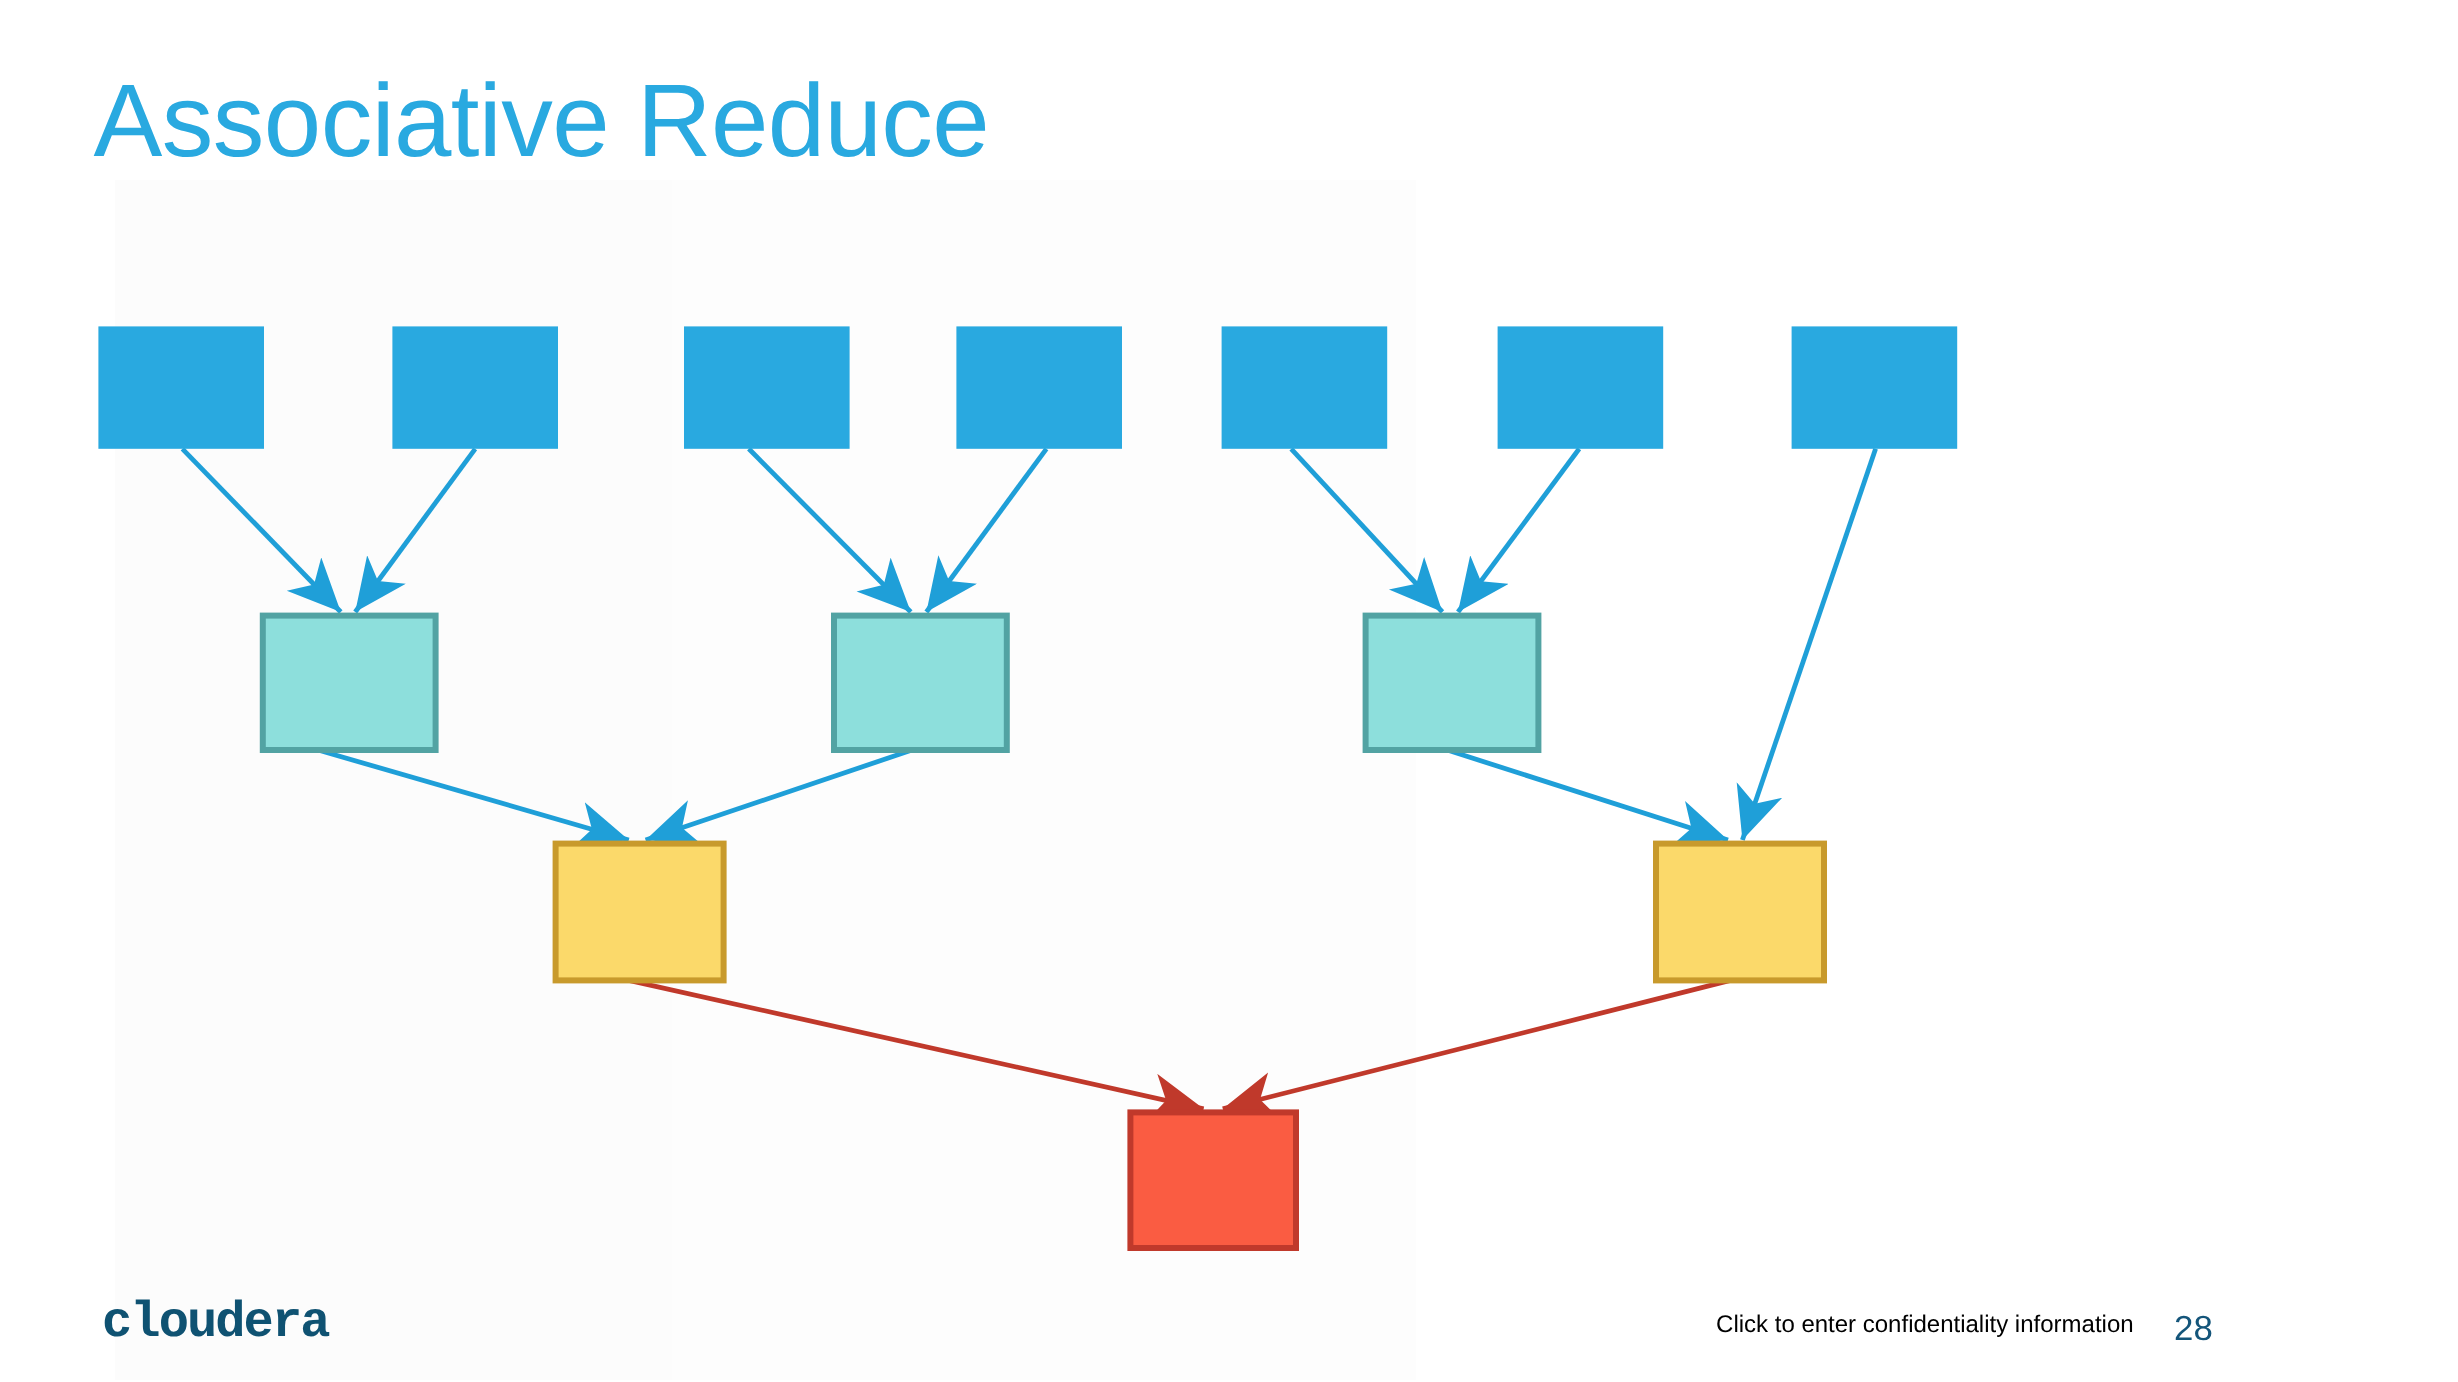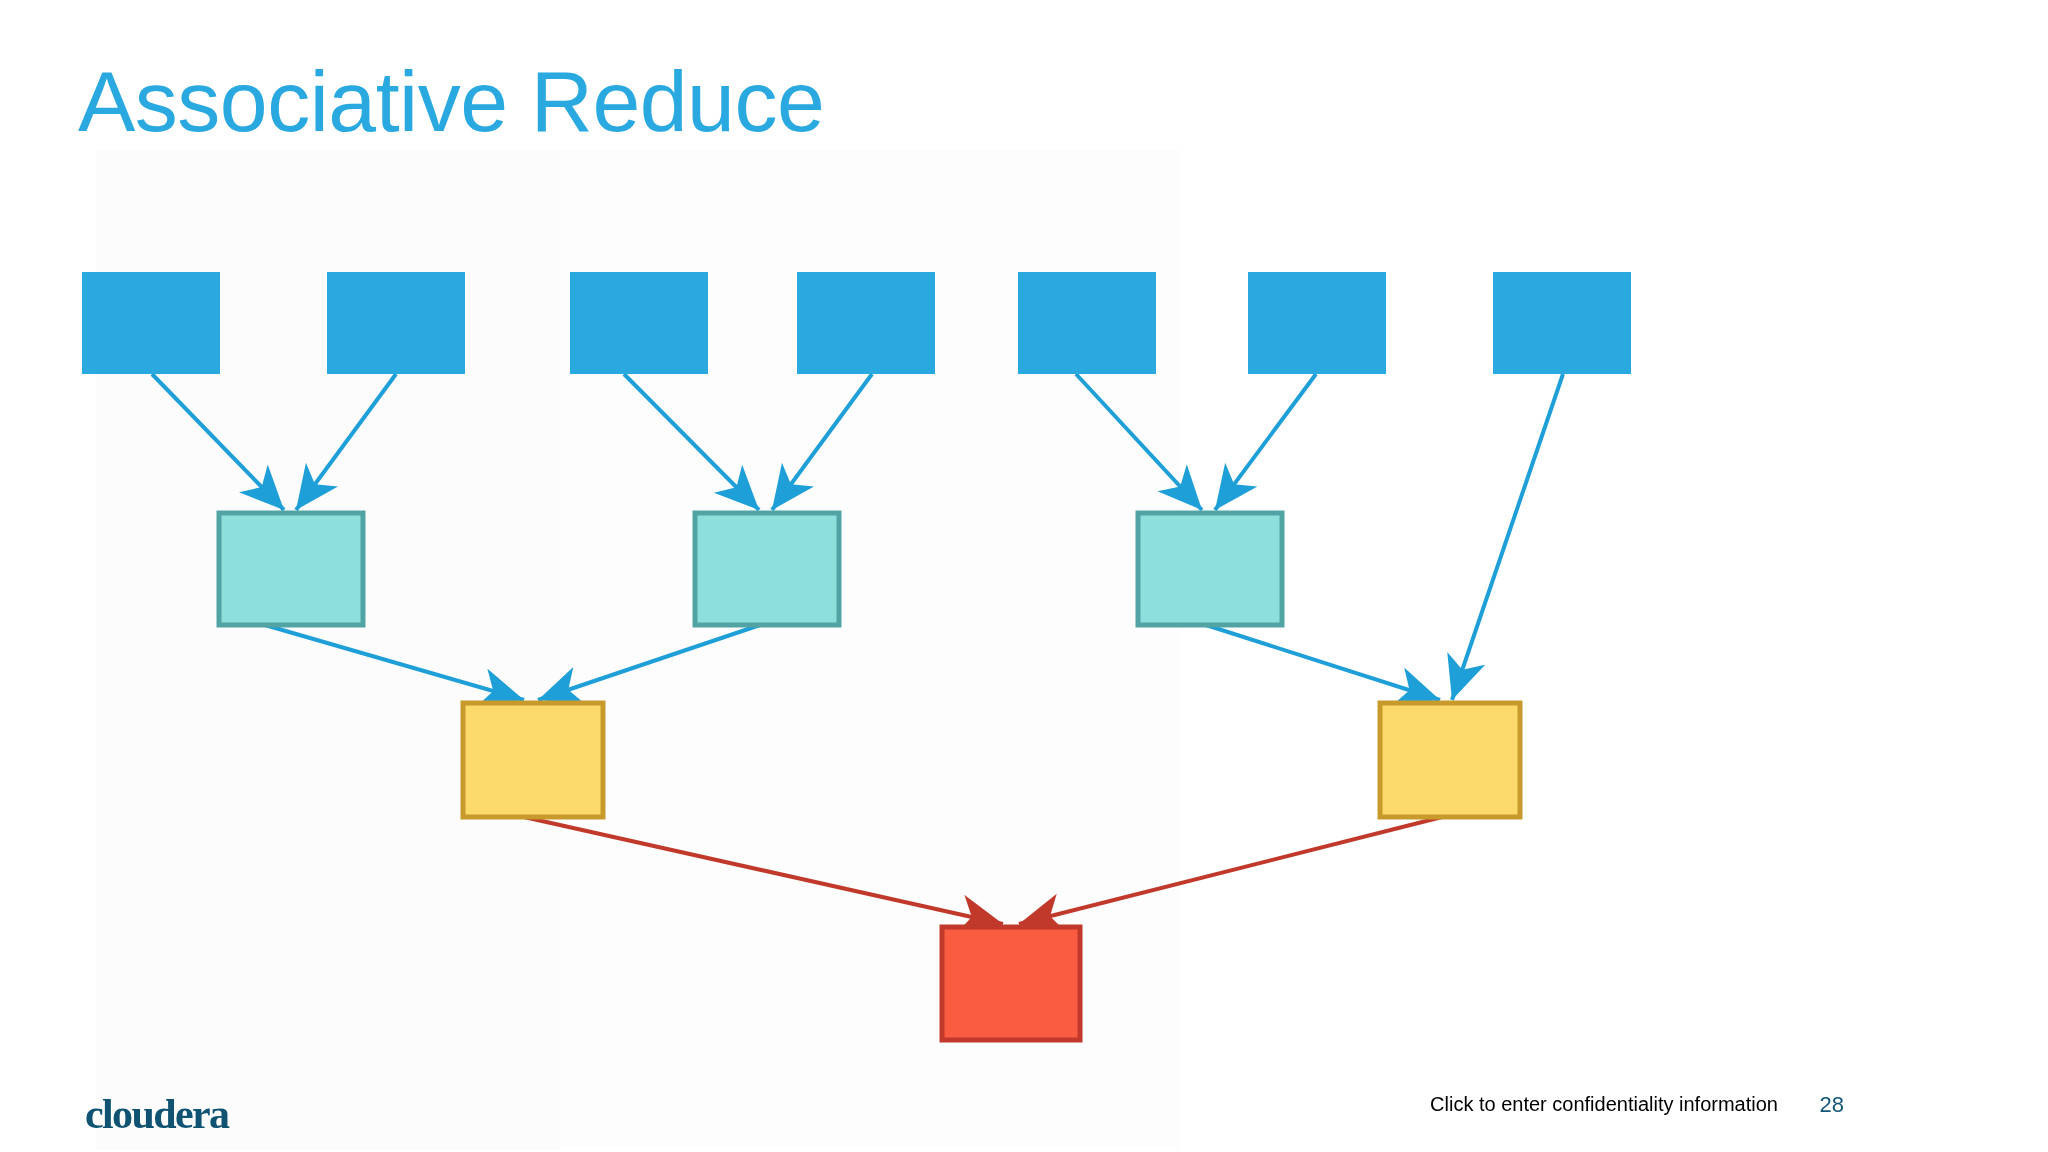--- a/index.html
+++ b/index.html
@@ -58,36 +58,35 @@
 
   
   #logo {
     position: absolute;
     left: 85px;
     top: 1078px;
     font-size: 42px;
     font-weight: 700;
     letter-spacing: -1.6px;
     color: #0f5272;
-    font-family: Liberation Serif, serif;
-    margin-top: 12px;
+    font-family: Liberation Mono, monospace;
   }
   #confidentiality {
     position: absolute;
     right: 126px;
     top: 1093px;
     font-size: 20px;
     color: #000000;
     white-space: nowrap;
   }
   #pagenum {
     position: absolute;
     right: 60px;
     top: 1092px;
-    font-size: 22px;
+    font-size: 29px;
     color: #14557a;
     white-space: nowrap;
     text-align: right;
   }
 </style>
 </head>
 <body>
 
 <div id="slide">
 

